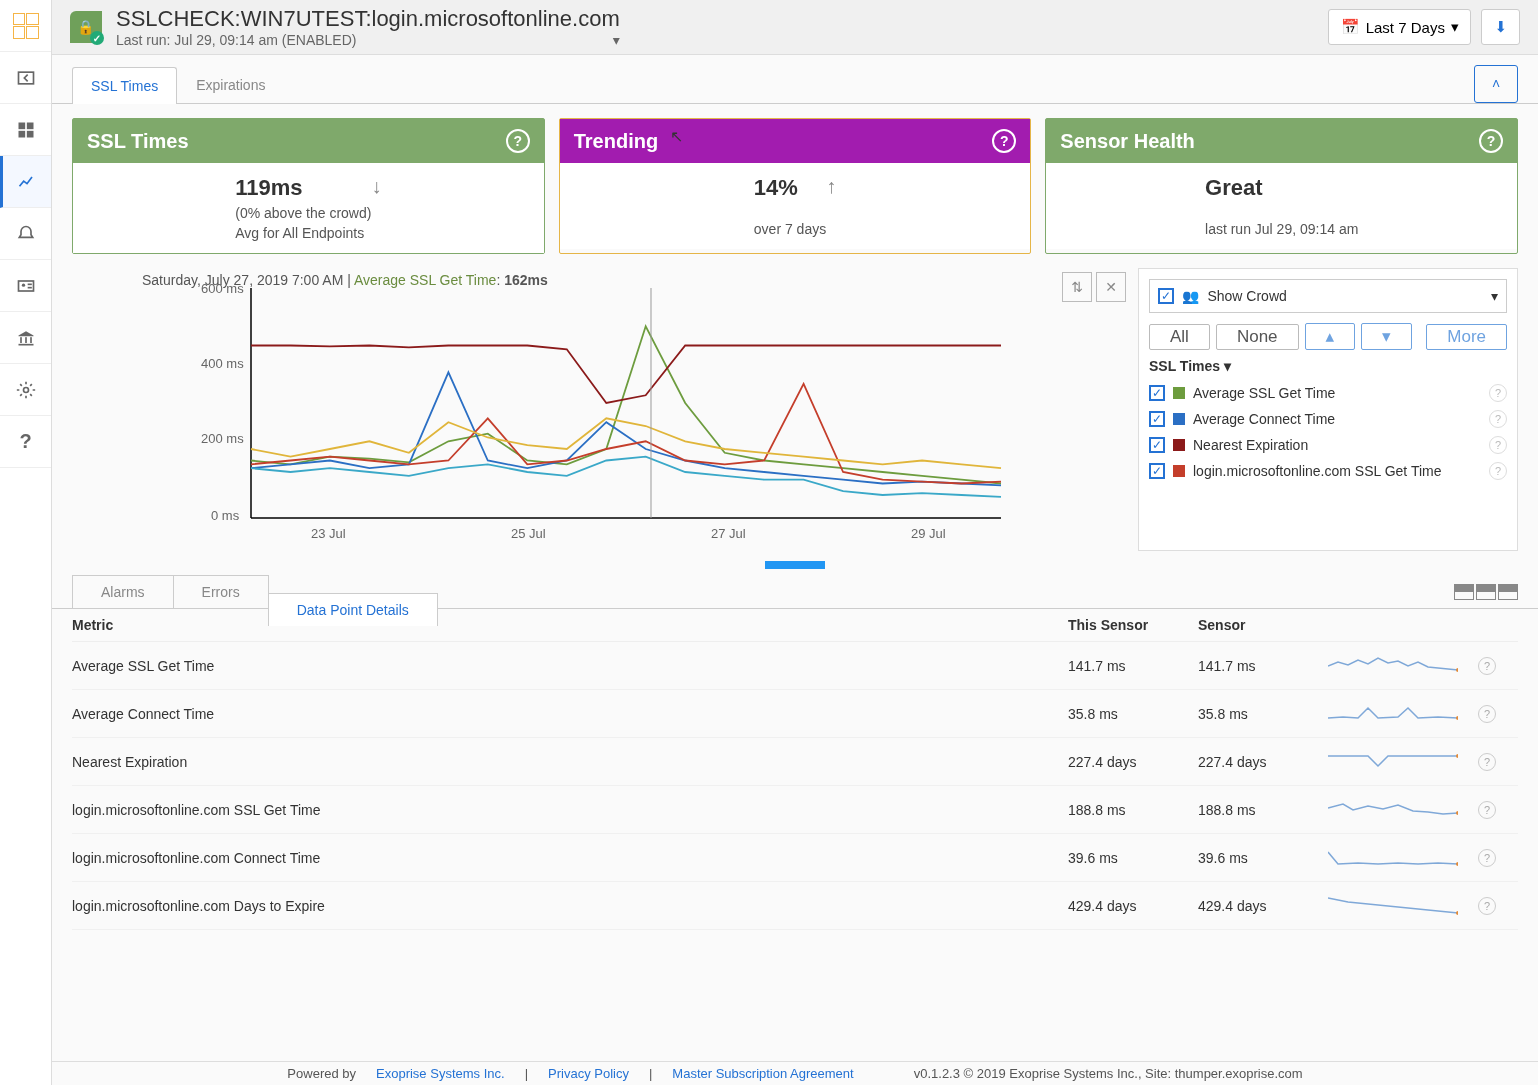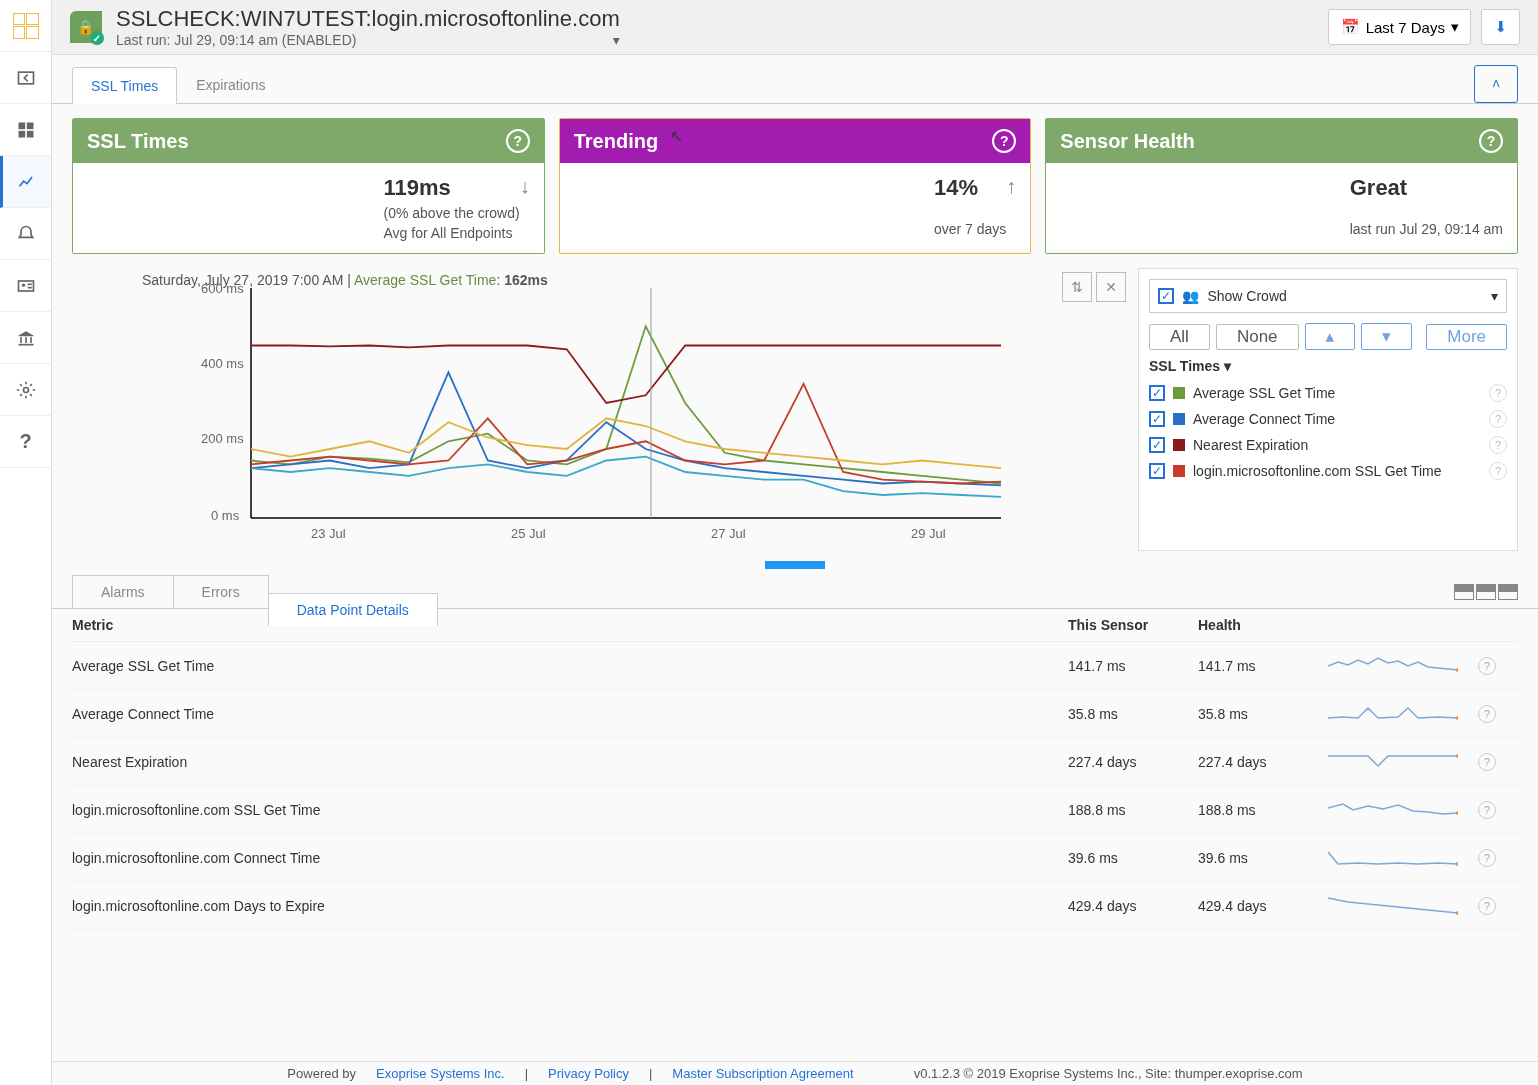--- a/index.html
+++ b/index.html
@@ -32,21 +32,21 @@
 .collapse-btn { margin-left:auto; width:44px; height:38px; border:1px solid #2472d4; color:#2472d4; display:flex; align-items:center; justify-content:center; cursor:pointer; border-radius:3px; }
 
 
 .cards { display:flex; gap:14px; padding:14px 20px; }
 .card { flex:1; border:1px solid; border-radius:2px; }
 .card-green { border-color:#7fa96b; }
 .card-yellow { border-color:#e5b547; }
 .card-head { padding:10px 14px; color:#fff; font-size:20px; font-weight:600; display:flex; align-items:center; justify-content:space-between; }
 .card-green .card-head { background:#7fa96b; }
 .card-yellow .card-head { background:#a21caf; }
-.card-body { padding:12px 14px; background:#fff; display:flex; justify-content:flex-end; align-items:flex-start; }
+.card-body { padding:12px 14px; background:#fff; display:flex; justify-content:center; align-items:flex-start; }
 .card-val { font-size:22px; font-weight:700; }
 .card-sub { color:#555; margin-top:4px; }
 .help-c { width:24px; height:24px; border:2px solid #fff; border-radius:50%; display:flex; align-items:center; justify-content:center; font-size:14px;}
 
 
 .chartrow { display:flex; gap:8px; padding:0 20px 10px 20px; }
 .chartbox { flex:1; position:relative; }
 .legendbox { width:380px; border:1px solid #ddd; background:#fff; padding:10px; }
 .legend-top { display:flex; align-items:center; gap:8px; border:1px solid #ccc; padding:8px; margin-bottom:10px; }
 .legend-ctrl { display:flex; gap:6px; align-items:center; }
@@ -317,21 +317,21 @@
           <div></div>
           <div></div>
           <div></div>
         </div>
     </div>
 
     <div class="table">
       <div class="table-head">
         <div class="col-metric">Metric</div>
         <div class="col-sensor">This Sensor</div>
-        <div class="col-crowd">Health</div>
+        <div class="col-crowd">Sensor</div>
         <div class="col-spark"></div>
           <div class="col-q"></div>
       </div>
       <div id="table-body">
           <div class="table-row">
             <div class="col-metric">Average SSL Get Time</div>
             <div class="col-sensor">141.7 ms</div>
             <div class="col-crowd">141.7 ms</div>
             <div class="col-spark"><svg class="spark" viewBox="0 0 130 24">
                 <path d="M0 14 L10 10 L20 13 L30 8 L40 12 L50 6 L60 11 L70 9 L80 14 L90 10 L100 15 L110 16 L120 17 L130 18" fill="none" stroke="#7fa8d8" stroke-width="1.5"></path>

